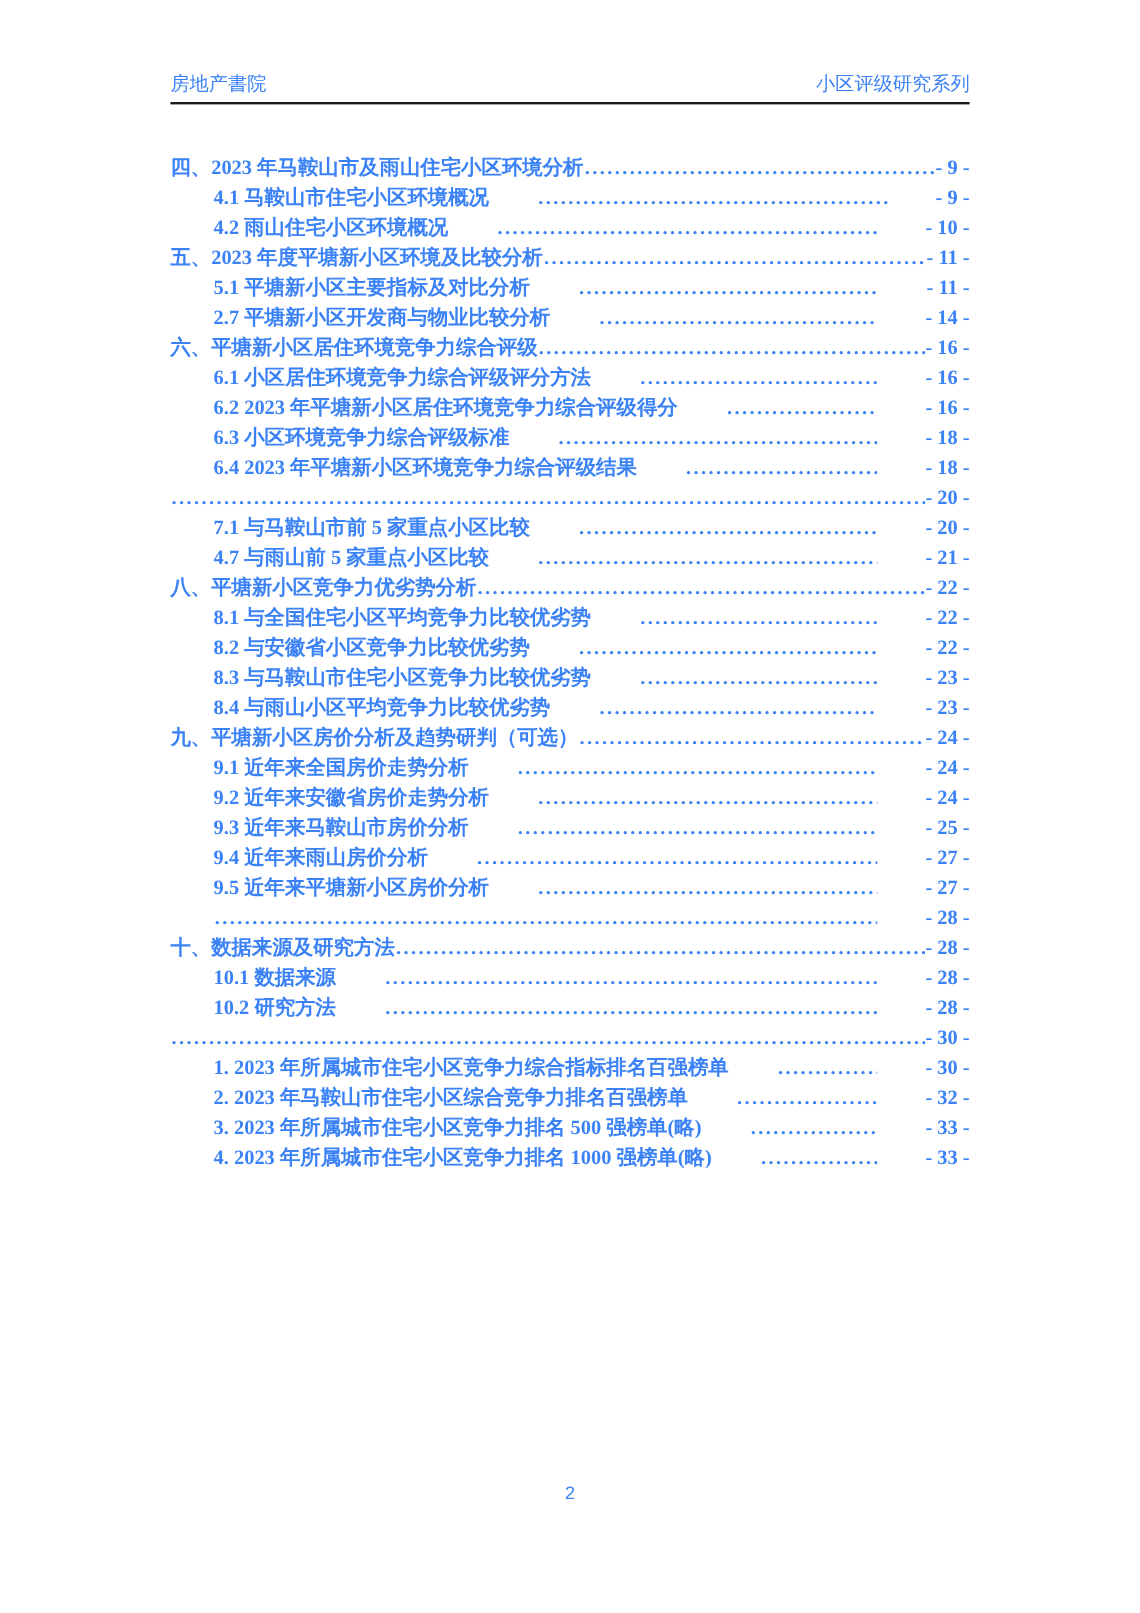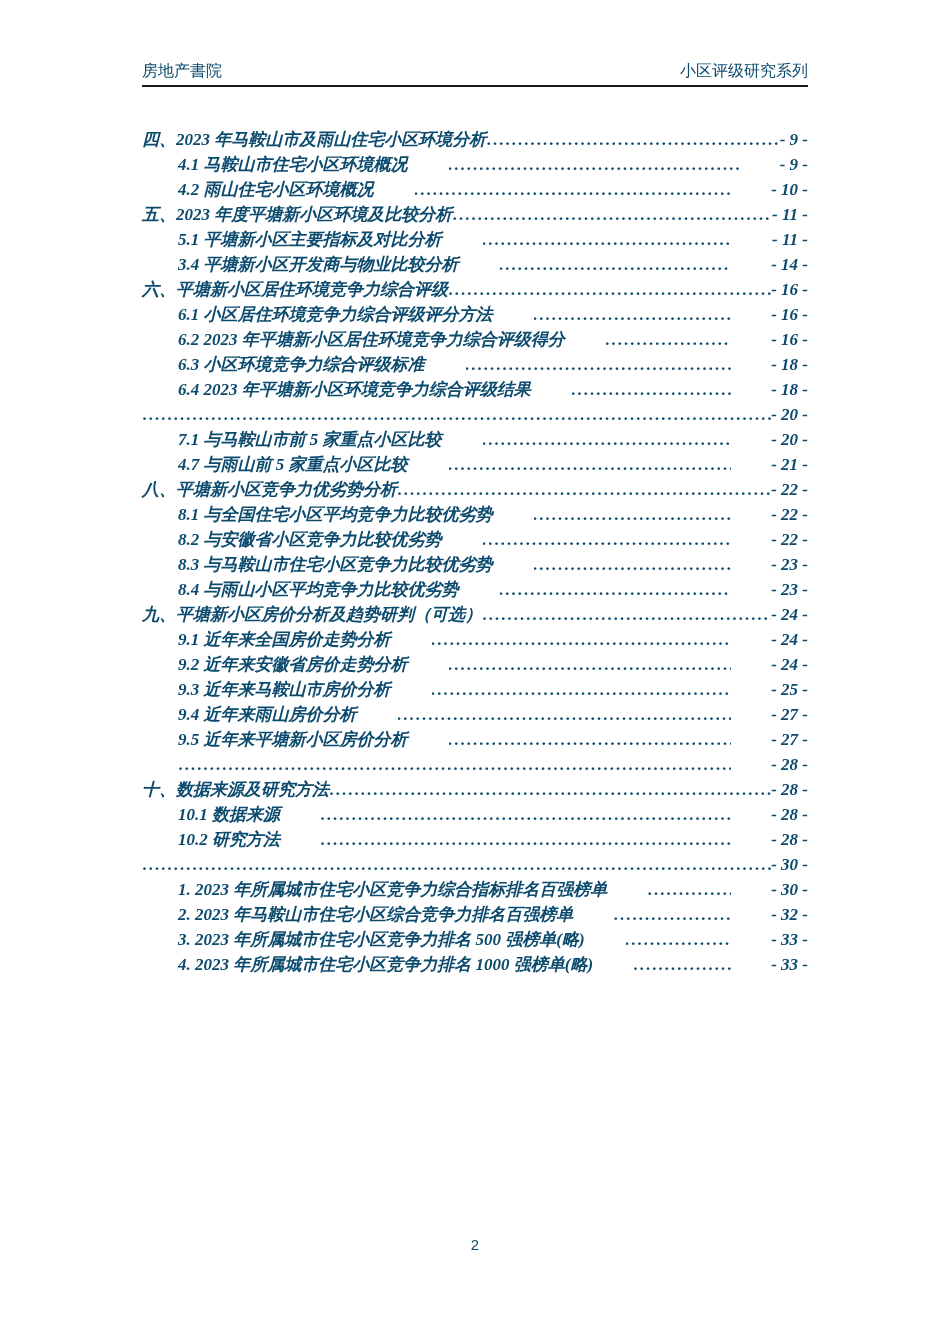--- a/index.html
+++ b/index.html
@@ -2,21 +2,21 @@
 <html><head>
 <meta charset="utf-8">
 <style>
   html, body { margin: 0; padding: 0; background: #ffffff; }
   .page {
     position: relative;
     width: 950px;
     height: 1344px;
     background: #ffffff;
     overflow: hidden;
-    color: #0c4a6e;
+    color: #3b82f6;
   }
   .header {
     position: absolute;
     left: 142px;
     right: 142px;
     top: 60px;
     display: flex;
     justify-content: space-between;
     align-items: flex-end;
     border-bottom: 2px solid #1a1a1a;
@@ -26,21 +26,20 @@
     line-height: 22px;
   }
   .toc {
     position: absolute;
     left: 142px;
     right: 142px;
     top: 127px;
     font-family: "Liberation Serif", "DejaVu Serif", serif;
     font-size: 17px;
     font-weight: 600;
-    font-style: italic;
   }
   .toc-line {
     display: flex;
     align-items: baseline;
     height: 25px;
     line-height: 25px;
     white-space: nowrap;
   }
   .toc-line.indent { padding-left: 36px; gap: 40px; }
   .toc-title { flex: none; }
@@ -94,21 +93,21 @@
         <span class="toc-title">五、2023 年度平塘新小区环境及比较分析</span>
         <span class="leader">................................................................................................................................................................</span>
         <span class="page-num">- 11 -</span>
       </div>
       <div class="toc-line indent">
         <span class="toc-title">5.1 平塘新小区主要指标及对比分析</span>
         <span class="leader">................................................................................................................................................................</span>
         <span class="page-num">- 11 -</span>
       </div>
       <div class="toc-line indent">
-        <span class="toc-title">3.4 平塘新小区开发商与物业比较分析</span>
+        <span class="toc-title">2.7 平塘新小区开发商与物业比较分析</span>
         <span class="leader">................................................................................................................................................................</span>
         <span class="page-num">- 14 -</span>
       </div>
       <div class="toc-line">
         <span class="toc-title">六、平塘新小区居住环境竞争力综合评级</span>
         <span class="leader">................................................................................................................................................................</span>
         <span class="page-num">- 16 -</span>
       </div>
       <div class="toc-line indent">
         <span class="toc-title">6.1 小区居住环境竞争力综合评级评分方法</span>

